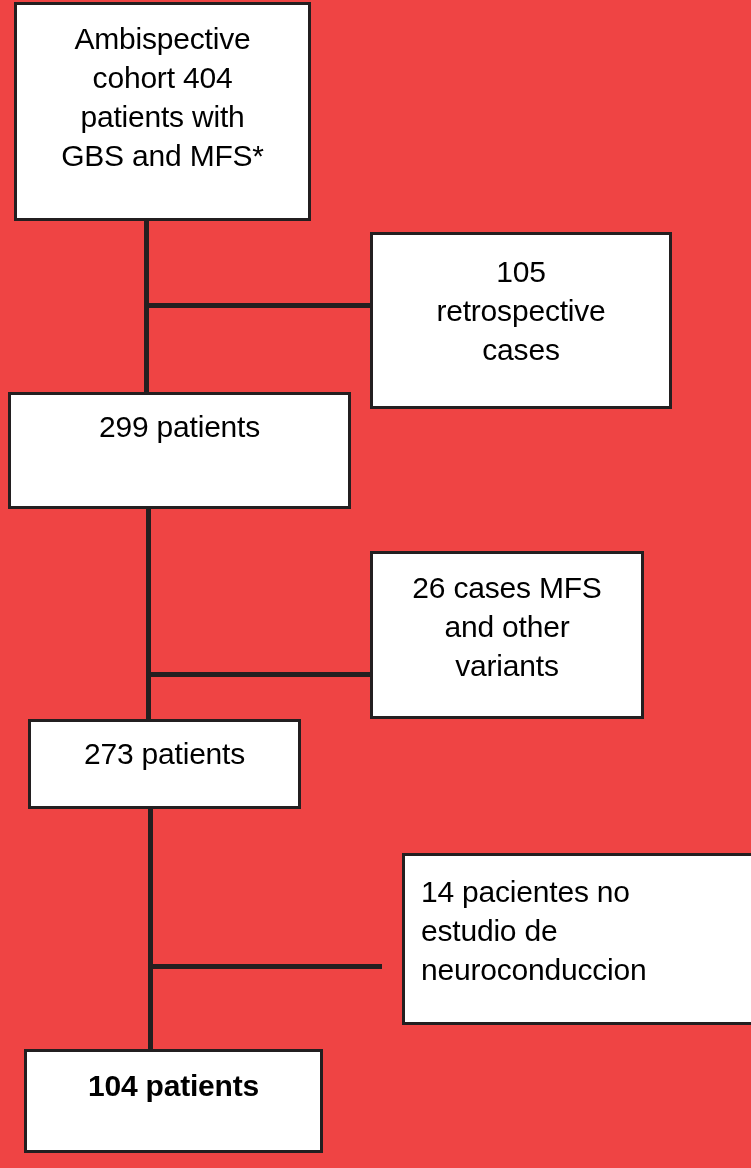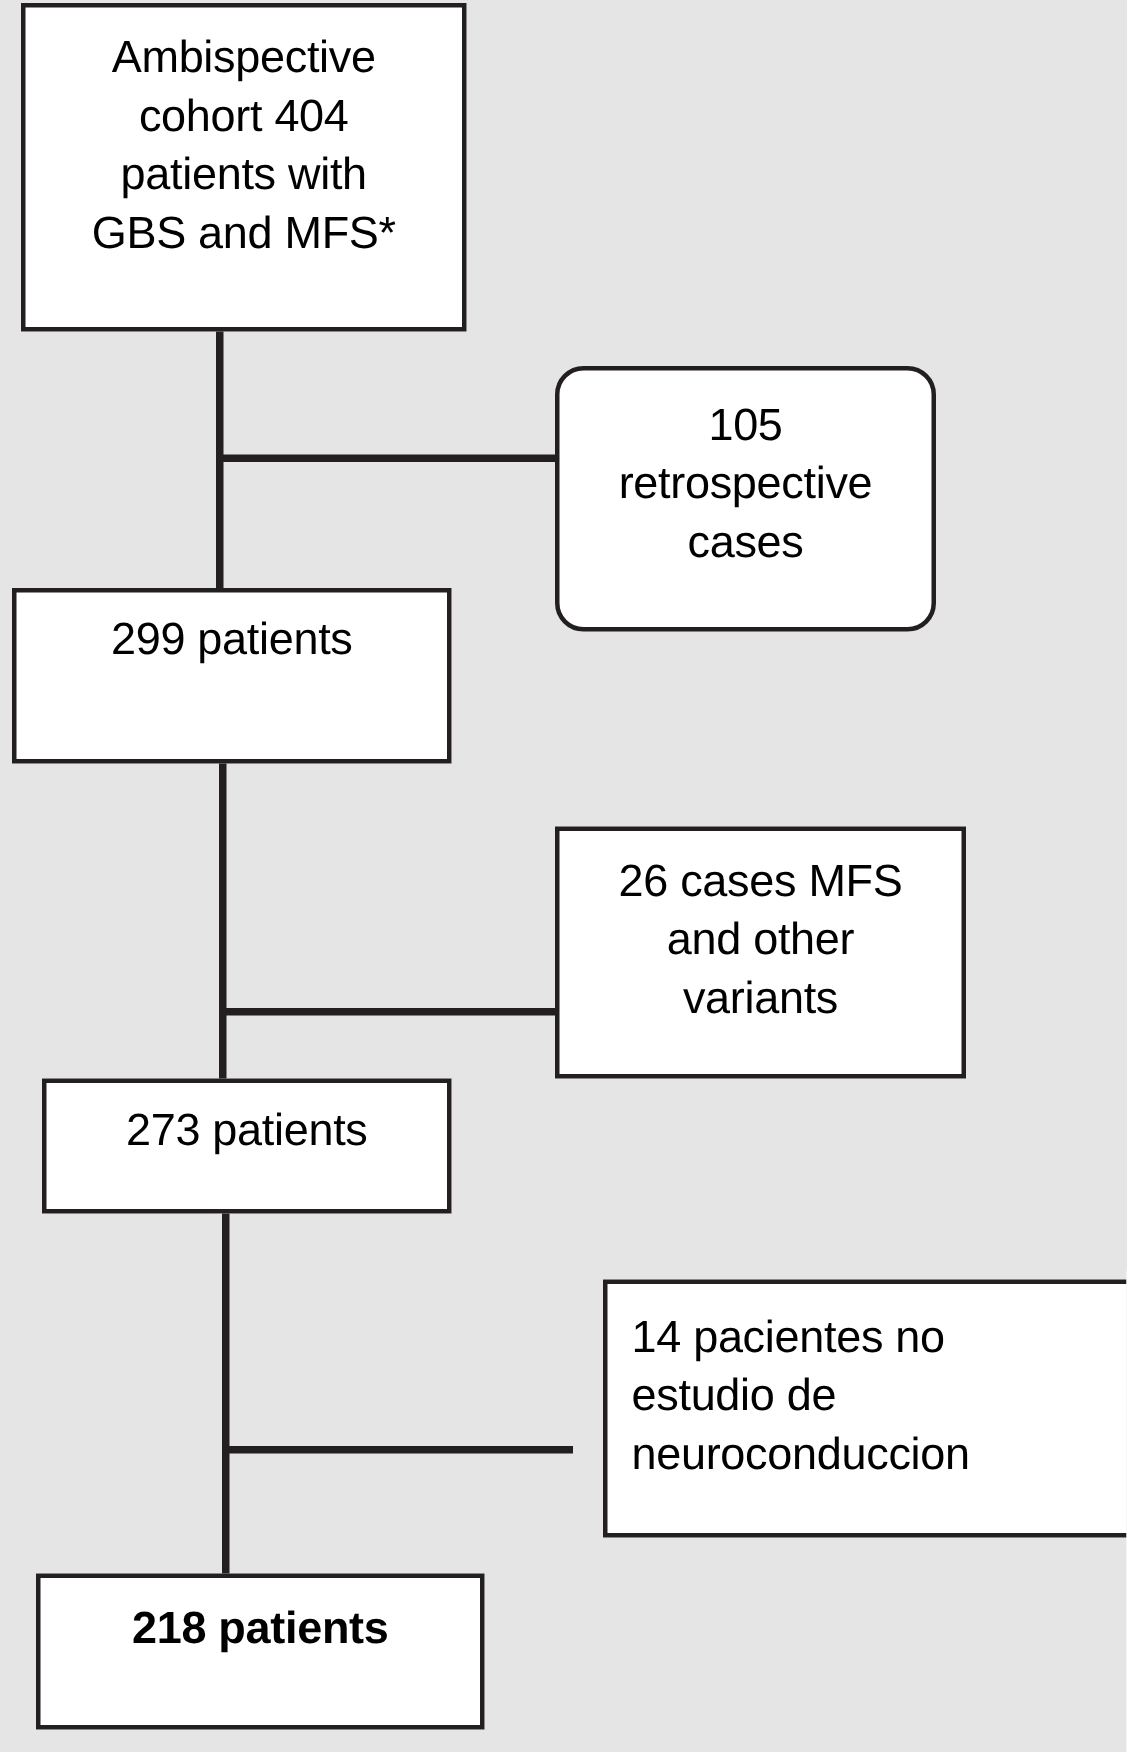--- a/index.html
+++ b/index.html
@@ -8,21 +8,21 @@
     padding: 0;
     background: #ffffff;
   }
   body {
     font-family: "Liberation Sans", sans-serif;
   }
   #flowchart {
     position: relative;
     width: 751px;
     height: 1168px;
-    background: #e5e5e5;
+    background: #ef4444;
     overflow: hidden;
     text-decoration: underline;
   }
   .node {
     position: absolute;
     box-sizing: border-box;
     border: 3px solid #231f20;
     background: #ffffff;
     color: #000000;
     font-size: 30px;
@@ -38,22 +38,22 @@
     white-space: pre-line;
   }
   .node.center-text { align-items: flex-start; }
   .node.center-text .txt { text-align: center; }
   .node.left-text { align-items: flex-start; margin-left: 23px; }
   .node.left-text .txt { text-align: left; }
   .node.bold .txt { font-weight: bold; }
 
   
   #node-cohort      { left: 14px;  top: 2px;    width: 297px; height: 219px; padding: 14px 12px 0 12px; }
-  #node-retro       { left: 370px; top: 244px;  width: 254px; height: 177px; padding: 17px 16px 0 16px; border-radius: 19px; }
-  #node-299         { left: 8px;   top: 392px;  width: 293px; height: 117px; padding: 12px 10px 0 10px; }
+  #node-retro       { left: 370px; top: 232px;  width: 302px; height: 177px; padding: 17px 16px 0 16px; }
+  #node-299         { left: 8px;   top: 392px;  width: 343px; height: 117px; padding: 12px 10px 0 10px; }
   #node-mfs         { left: 370px; top: 551px;  width: 274px; height: 168px; padding: 14px 12px 0 12px; justify-content: center; }
   #node-273         { left: 28px;  top: 719px;  width: 273px; height: 90px;  padding: 12px 10px 4px 10px; }
   #node-ncs         { left: 379px; top: 853px;  width: 362px; height: 172px; padding: 16px 14px 0 16px; }
   #node-259         { left: 24px;  top: 1049px; width: 299px; height: 104px; padding: 14px 10px 0 10px; }
 
   
   .conn {
     position: absolute;
     background: #231f20;
     z-index: 1;
@@ -107,16 +107,16 @@
     <span class="txt">273 patients</span>
   </div>
 
   <div class="node left-text" id="node-ncs">
     <span class="txt">14 pacientes no
 estudio de
 neuroconduccion</span>
   </div>
 
   <div class="node center-text bold" id="node-259">
-    <span class="txt">218 patients</span>
+    <span class="txt">104 patients</span>
   </div>
 
 </div>
 
 </body></html>

